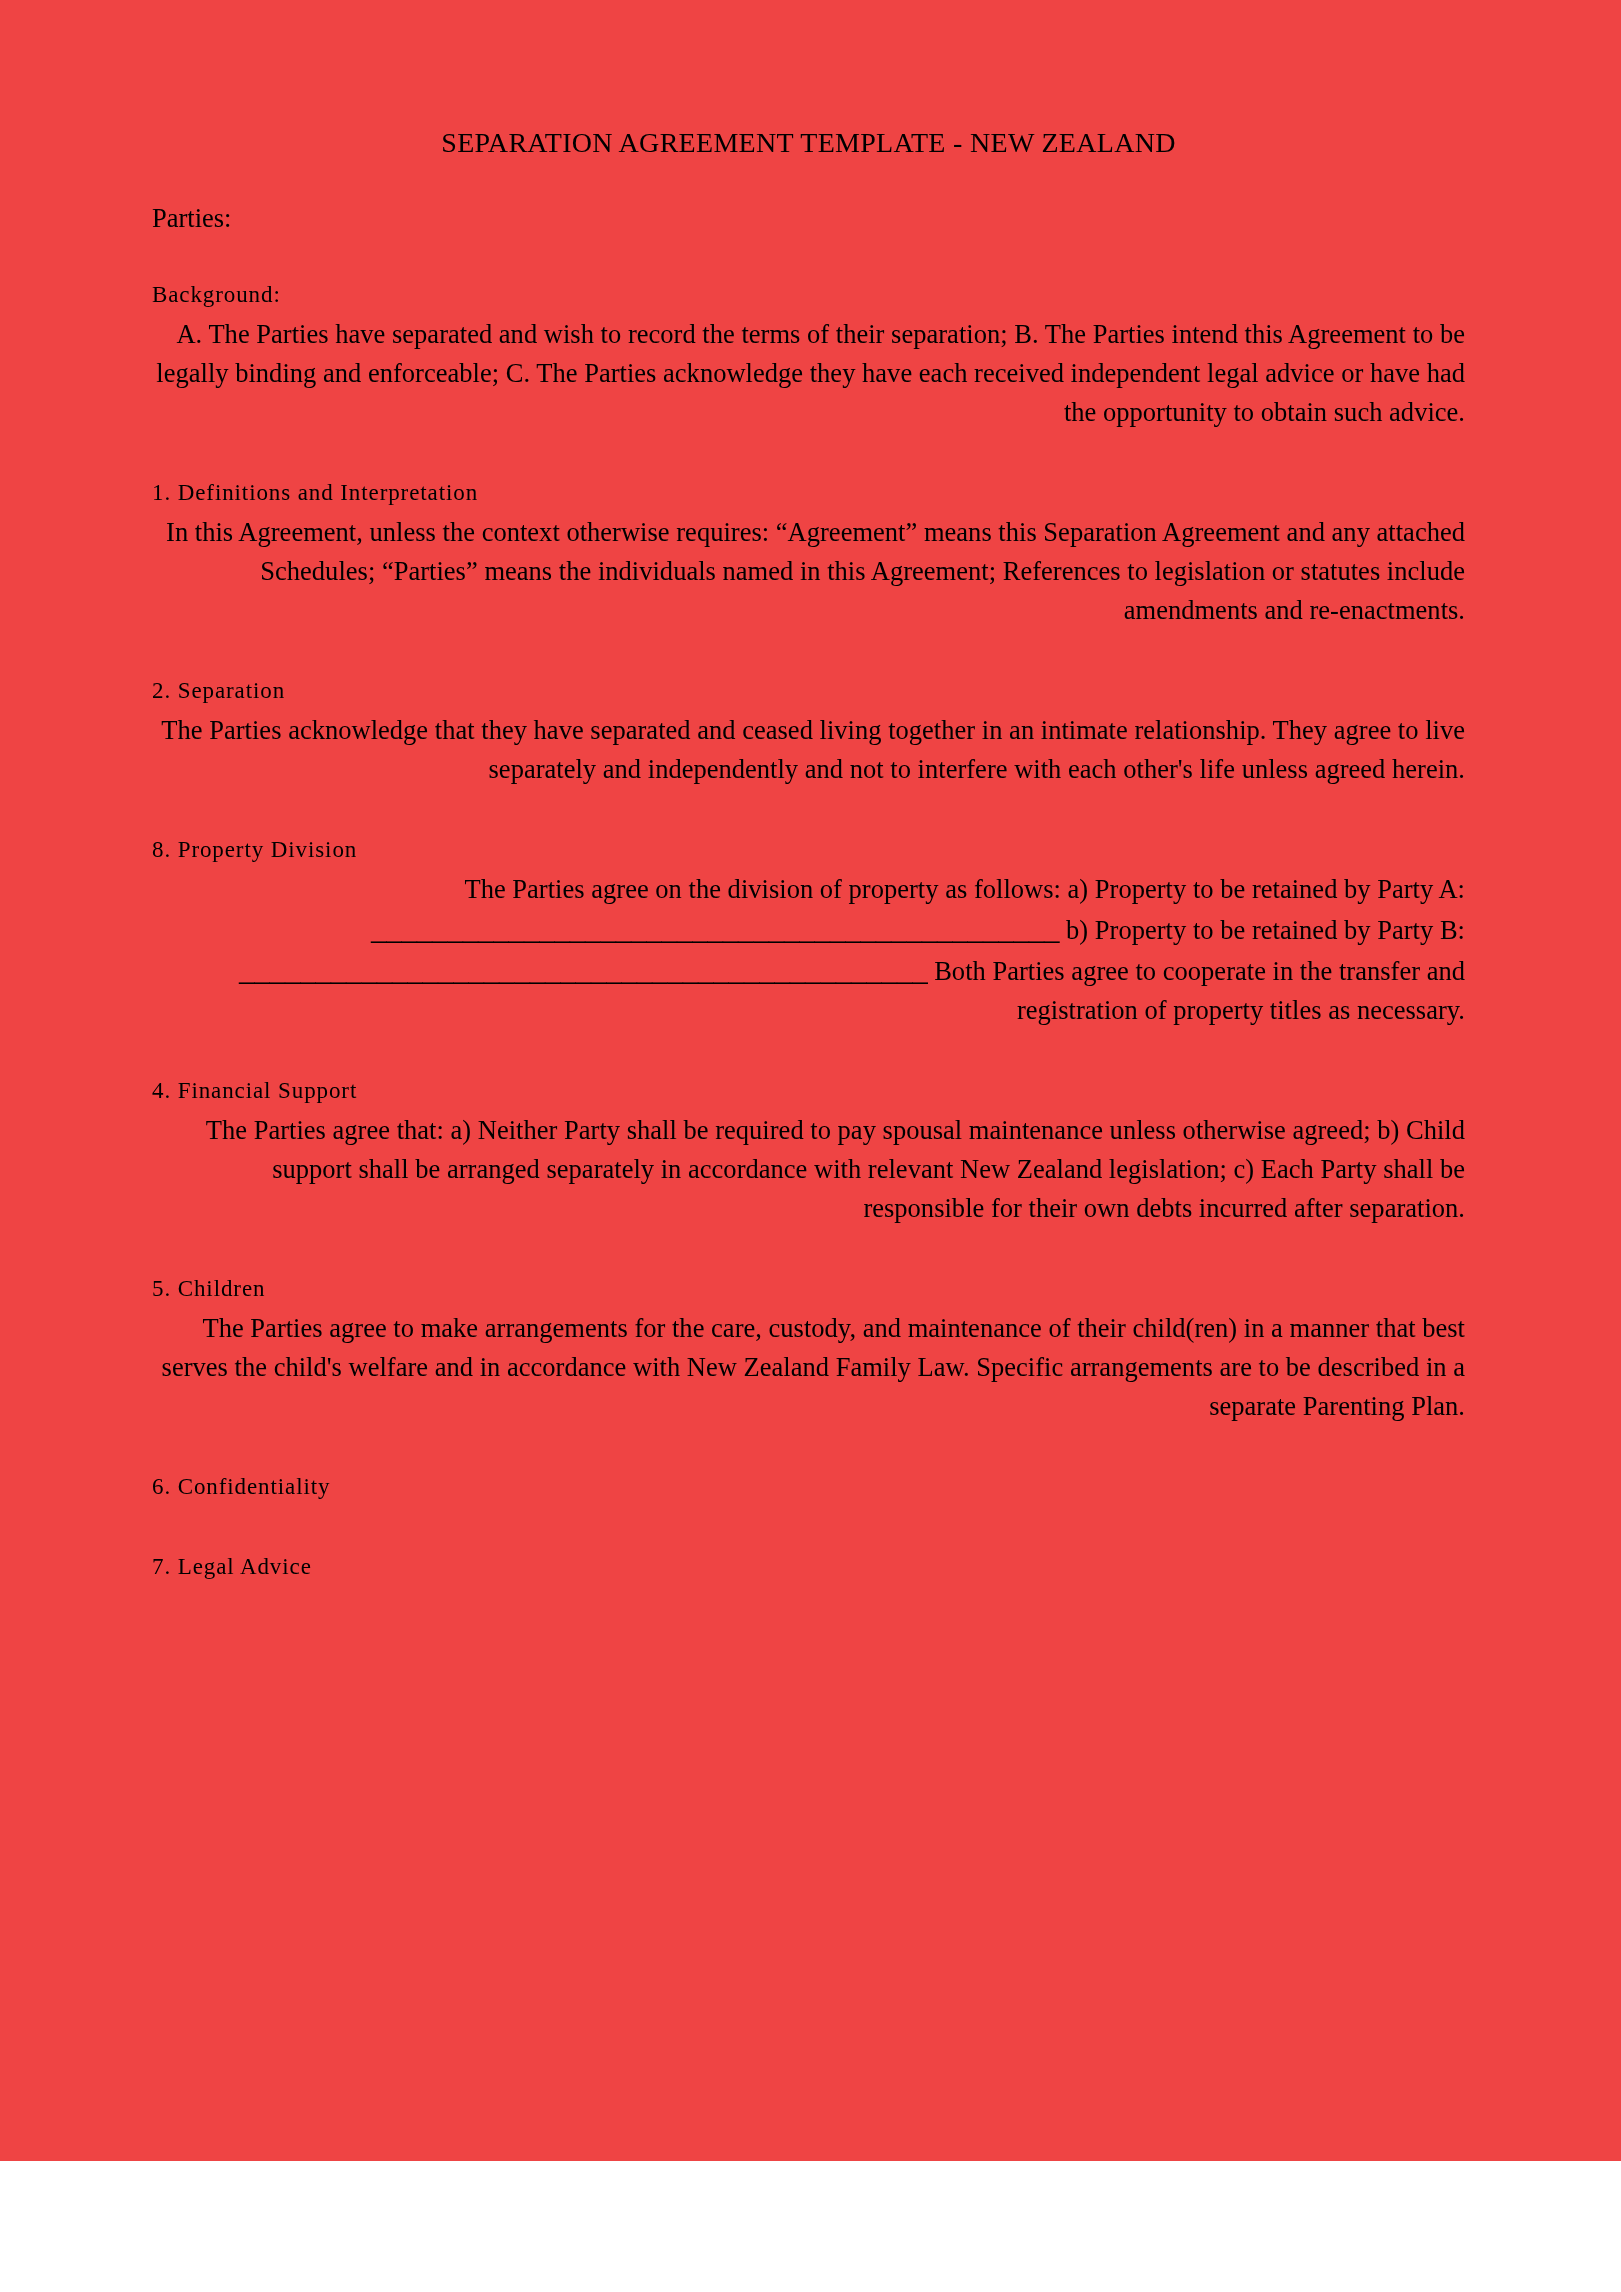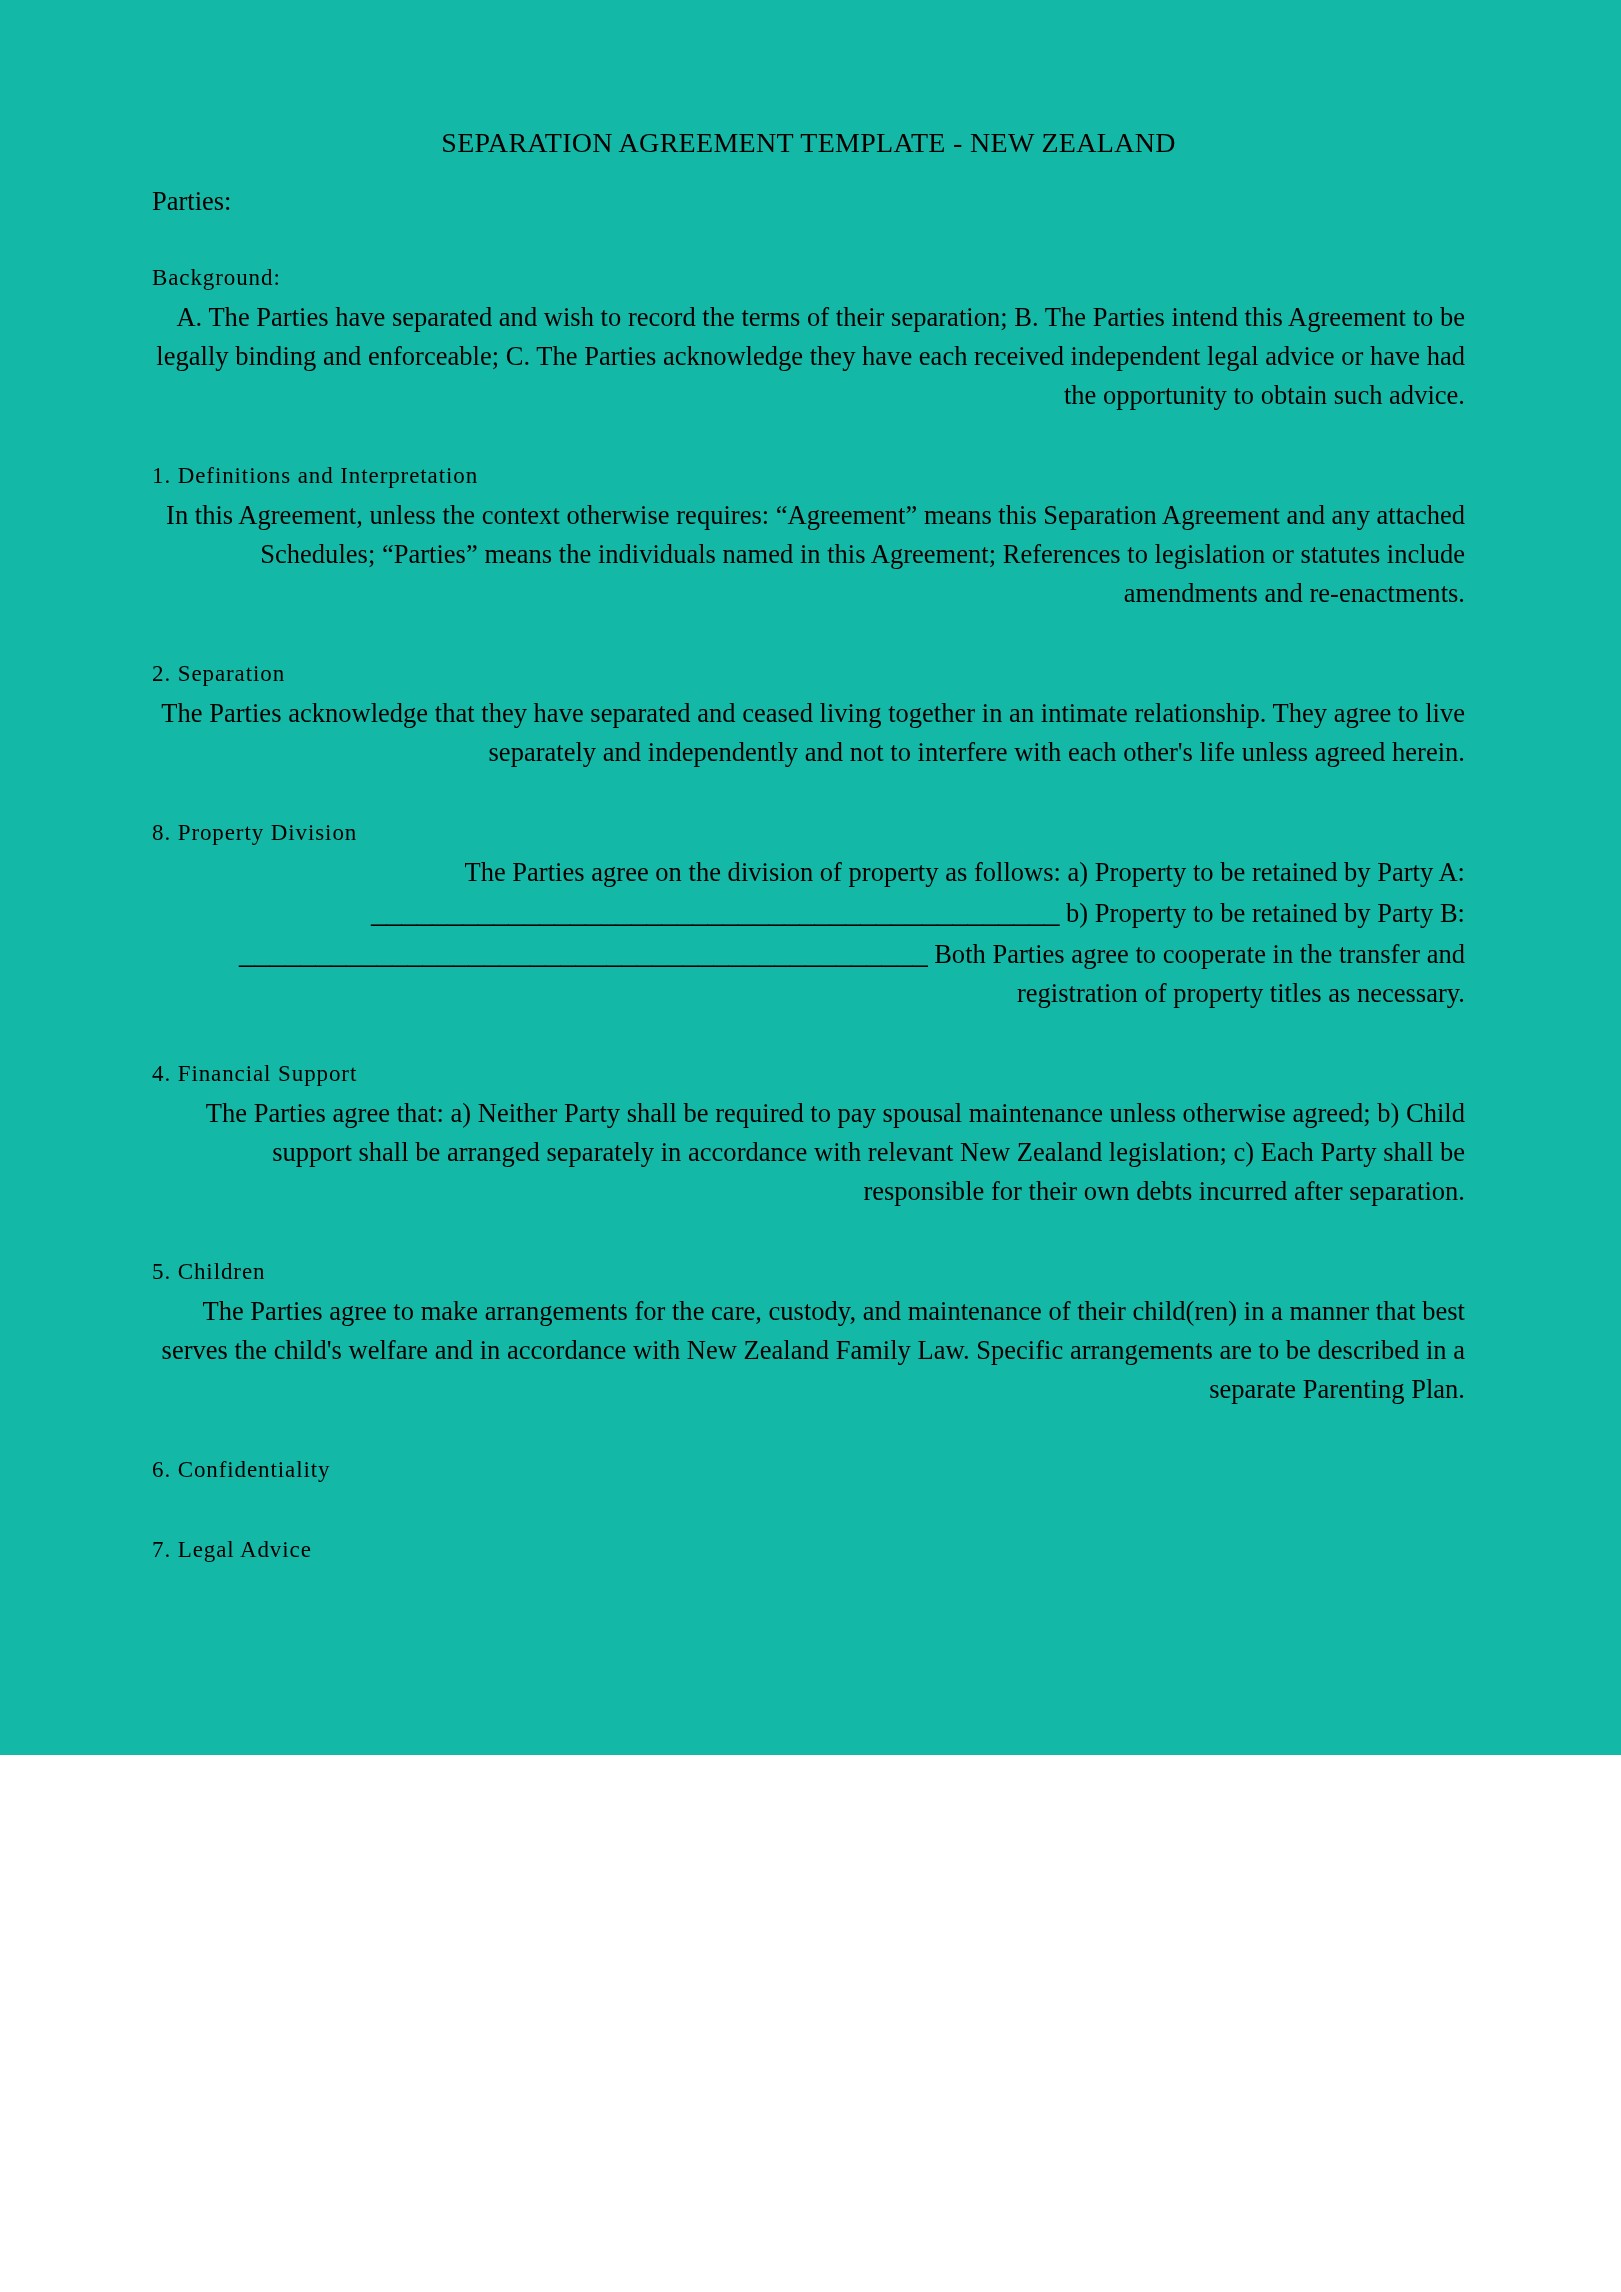--- a/index.html
+++ b/index.html
@@ -8,22 +8,22 @@
     padding: 0;
     background: #ffffff;
   }
   body {
     font-family: "Liberation Serif", "DejaVu Serif", serif;
     color: #000000;
   }
   .page {
     position: relative;
     width: 1621px;
-    height: 1755px;
-    background: #14b8a6;
+    height: 2161px;
+    background: #ef4444;
     overflow: hidden;
     box-sizing: border-box;
   }
   .content {
     position: absolute;
     left: 152px;
     top: 0;
     width: 1313px;
   }
 
@@ -36,21 +36,21 @@
     font-weight: normal;
     margin: 0;
     padding-top: 125px;
     white-space: nowrap;
   }
 
   
   .parties-row {
     display: flex;
     align-items: flex-start;
-    margin-top: 22px;
+    margin-top: 39px;
   }
   .parties-label {
     font-size: 26.5px;
     line-height: 39px;
     white-space: nowrap;
     flex: 0 0 auto;
   }
   .parties-fill-wrap {
     flex: 1 1 auto;
     padding-left: 94px;

